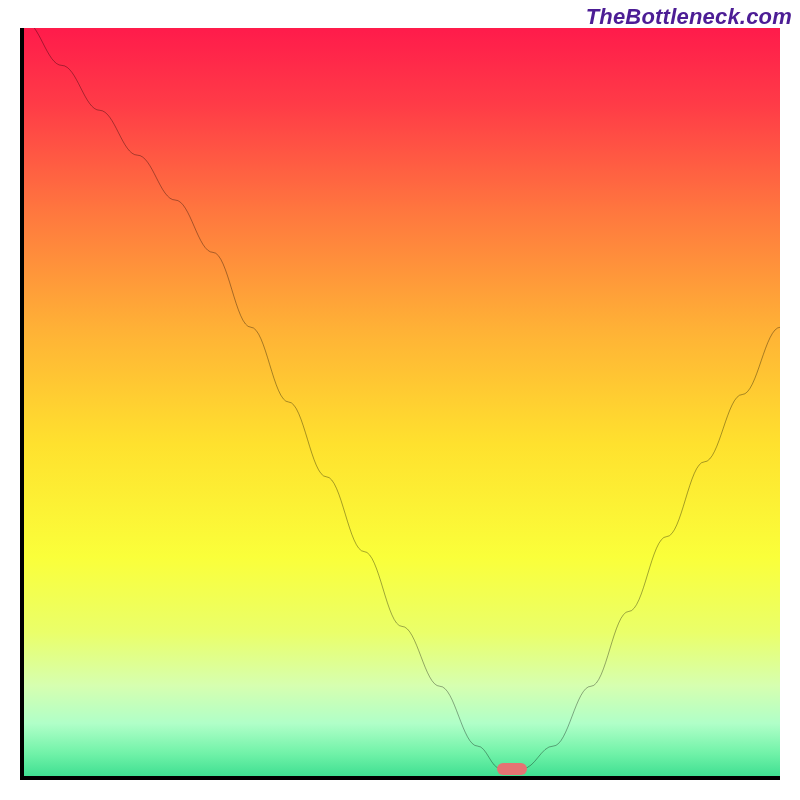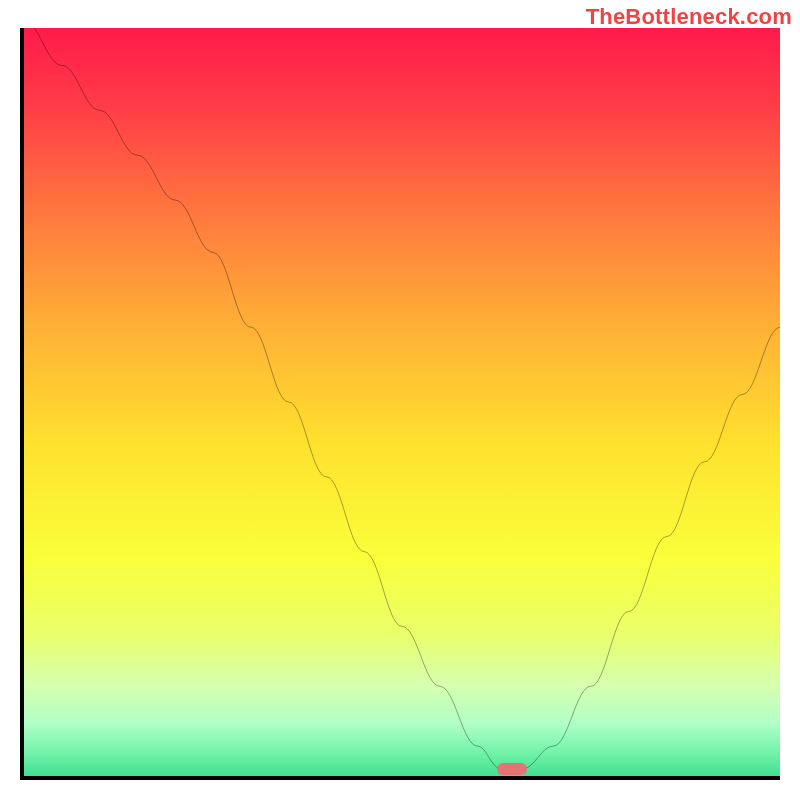--- a/index.html
+++ b/index.html
@@ -15,24 +15,25 @@
     position: relative;
     width: 800px;
     height: 800px;
   }
   .watermark {
     position: absolute;
     top: 4px;
     right: 8px;
     font-size: 22px;
     font-weight: 600;
-    color: #ef4444;
+    color: #4c1d95;
     letter-spacing: 0.2px;
     z-index: 10;
     user-select: none;
+    font-style: italic;
   }
   .plot-area {
     position: absolute;
     left: 20px;
     top: 28px;
     width: 760px;
     height: 752px;
     border-left: 4px solid #000;
     border-bottom: 4px solid #000;
     box-sizing: border-box;

